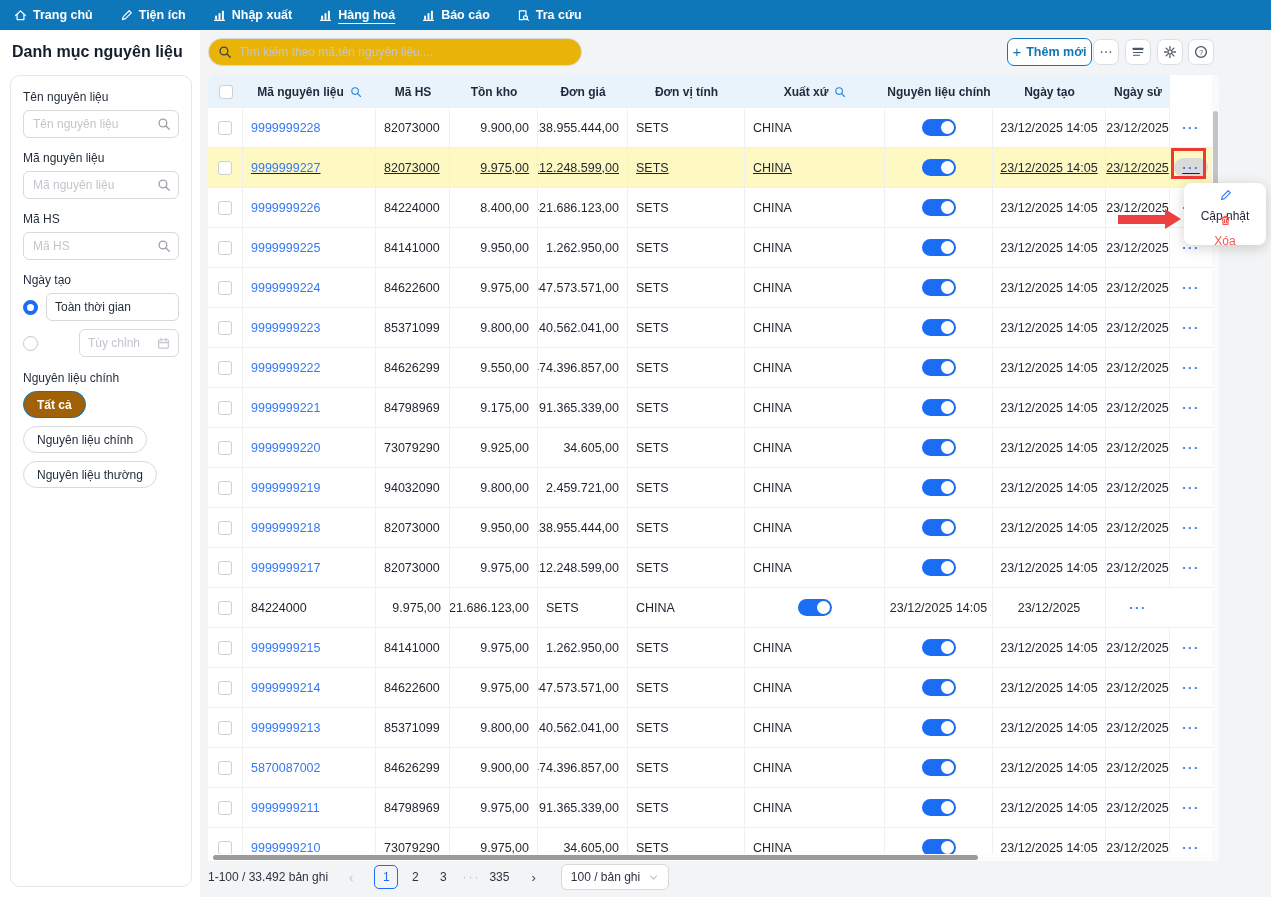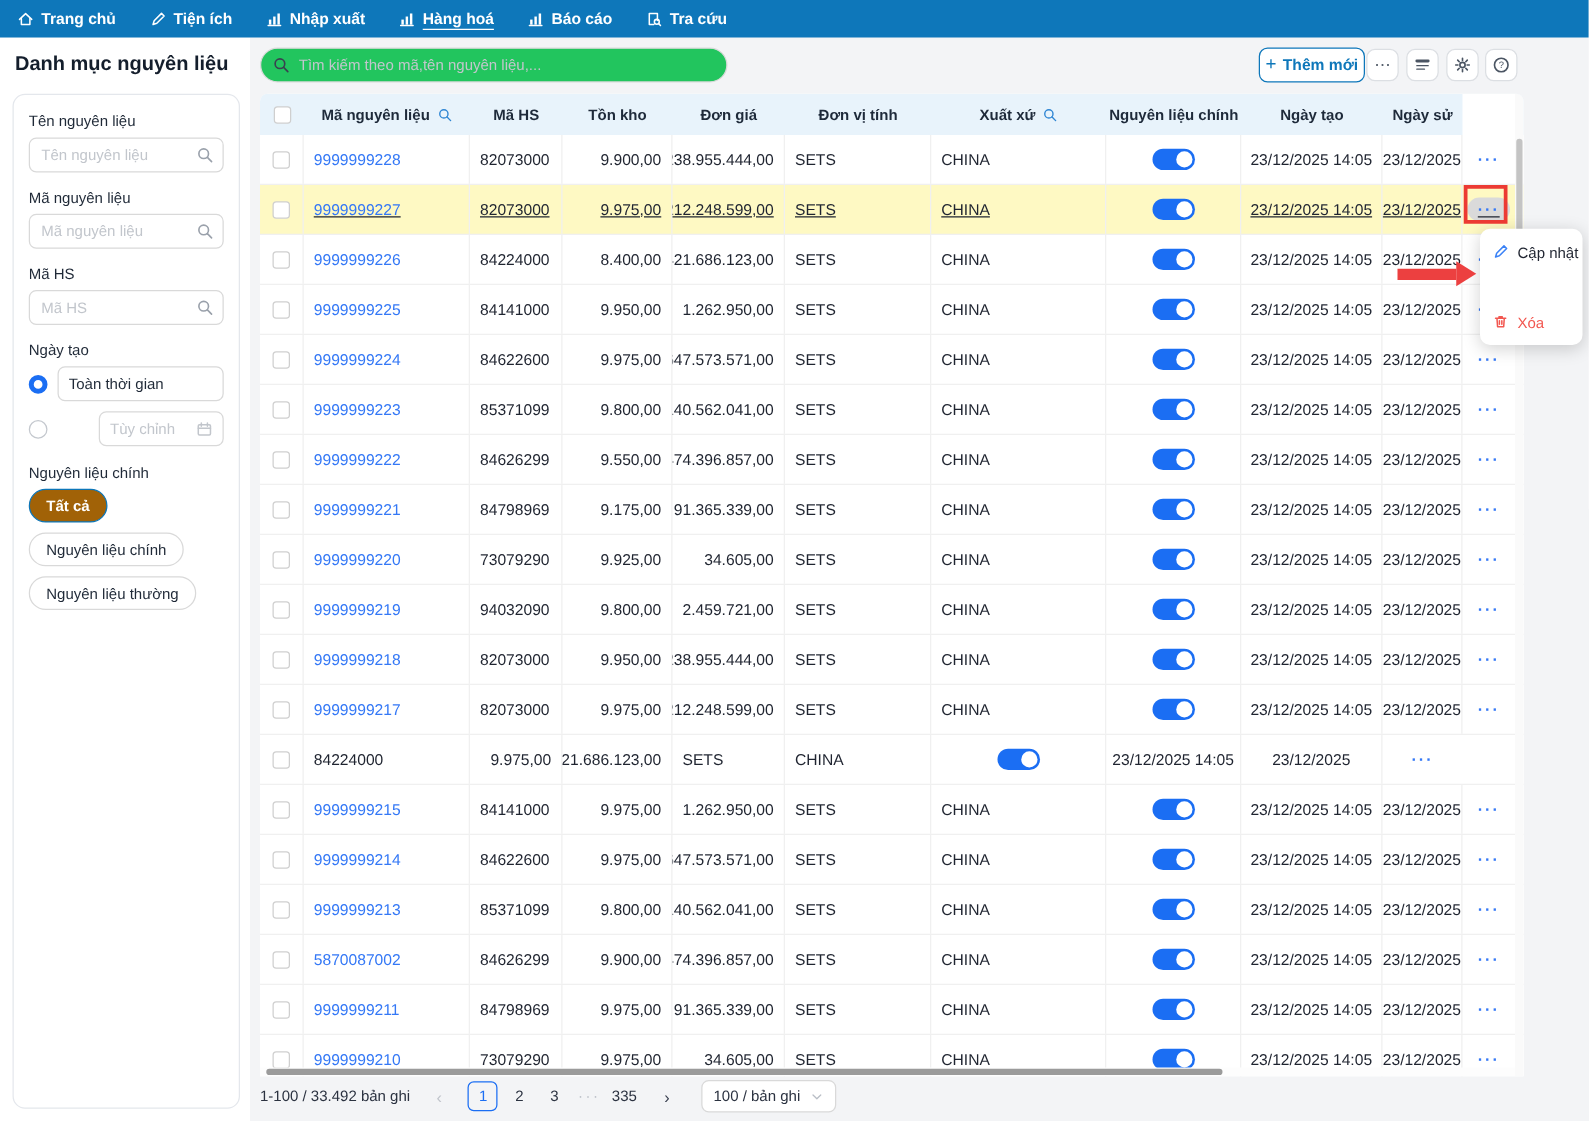--- a/index.html
+++ b/index.html
@@ -33,21 +33,21 @@
   .date-box { flex:1; height:28px; border:1px solid #d9d9d9; border-radius:6px;
     display:flex; align-items:center; justify-content:space-between; padding:0 8px; font-size:12px; color:#1f2937; background:#fff; }
   .date-box.ph { color:#c2c6cc; }
   .pills { display:flex; flex-wrap:wrap; gap:8px 8px; }
   .pill { height:27px; border-radius:14px; display:inline-flex; align-items:center;
     padding:0 13px; font-size:12px; border:1px solid #d9d9d9; color:#1f2937; background:#fff; cursor:pointer; white-space:nowrap; }
   .pill.active { background:#a16207; border-color:#0d76b8; color:#fff; font-weight:700; }
   
   .search-wrap { position:absolute; top:38px; left:208px; width:374px; height:28px; }
   .search-wrap input { width:100%; height:28px; border:1px solid #d9d9d9; border-radius:15px;
-    padding:0 12px 0 30px; font-size:12px; color:#333; outline:none; background:#22c55e; }
+    padding:0 12px 0 30px; font-size:12px; color:#333; outline:none; background:#eab308; }
   .search-wrap .in-icon { left:10px; right:auto; top:7px; }
   .btn-add { position:absolute; top:38px; left:1007px; width:85px; height:28px; border-radius:7px;
     border:1.5px solid #0e77ba; background:#fff; color:#0e77ba; font-size:12.5px; font-weight:700;
     display:flex; align-items:center; justify-content:center; gap:5px; cursor:pointer; }
   .sm-btn { position:absolute; top:39px; width:26px; height:26px; border-radius:7px;
     border:1px solid #dcdfe3; background:#fff; display:flex; align-items:center; justify-content:center; cursor:pointer; color:#4b5563; }
   
   .table-card { position:absolute; top:75px; left:208px; width:1011px; height:786px;
     background:#fff; overflow:hidden; border-radius:6px 6px 0 0;
     --cols:35px 133px 74px 88px 90px 117px 140px 108px 113px 64px 42px; }
@@ -68,22 +68,22 @@
   .tg::after { content:""; position:absolute; right:2px; top:2px; width:13px; height:13px; border-radius:50%; background:#fff; }
   .dots { color:#3478f6; font-weight:700; letter-spacing:1.5px; font-size:13px; cursor:pointer; }
   .dots-bg { background:#dadada; border-radius:11px; padding:2px 8px; }
   .v-scroll { position:absolute; top:0; right:0; width:7px; height:786px; background:#fafafa; }
   .v-thumb { position:absolute; top:36px; left:1px; width:5px; height:100px; background:#c4c4c4; border-radius:3px; }
   .h-scroll { position:absolute; left:0; bottom:0; width:1004px; height:7px; background:#fdfdfd; }
   .h-thumb { position:absolute; left:5px; top:1px; width:765px; height:5px; background:#9b9b9b; border-radius:3px; }
   
   .row-menu { position:absolute; left:1184px; top:183px; width:82px; background:#fff;
     border-radius:8px; box-shadow:0 3px 14px rgba(0,0,0,.18); z-index:20; padding:6px 0; }
-  .menu-item { display:flex; align-items:center; gap:7px; height:25px; padding:0 10px; font-size:12px; color:#1f2430; cursor:pointer; white-space:nowrap; }
-  .menu-item.danger { color:#f25750;margin-top:31px; }
+  .menu-item { display:flex; align-items:center; gap:7px; height:25px; padding:0 10px; font-size:12px; color:#1f2430; cursor:pointer; white-space:nowrap;flex-direction:column; }
+  .menu-item.danger { color:#f25750; }
   .red-rect { position:absolute; left:1171px; top:148px; width:35px; height:31px; border:3px solid #ec3a33; z-index:30; }
   .red-arrow { position:absolute; left:1118px; top:209px; width:64px; height:20px; z-index:40; }
   .red-arrow .shaft { position:absolute; left:0; top:6px; width:47px; height:9px; background:#ec4040; }
   .red-arrow .head { position:absolute; left:47px; top:0; width:0; height:0;
     border-left:16px solid #ec4040; border-top:10px solid transparent; border-bottom:10px solid transparent; }
   
   .pagination { position:absolute; left:208px; top:861px; height:32px; display:flex; align-items:center; gap:21px; font-size:12px; color:#2b3240; }
   .pg { min-width:22px; height:24px; display:flex; align-items:center; justify-content:center; border-radius:5px; cursor:pointer; }
   .pg.active { width:24px; border:1px solid #1b6ef3; color:#1b6ef3; }
   .pg.dots-pg { color:#b9bec6; letter-spacing:2px; cursor:default; }

